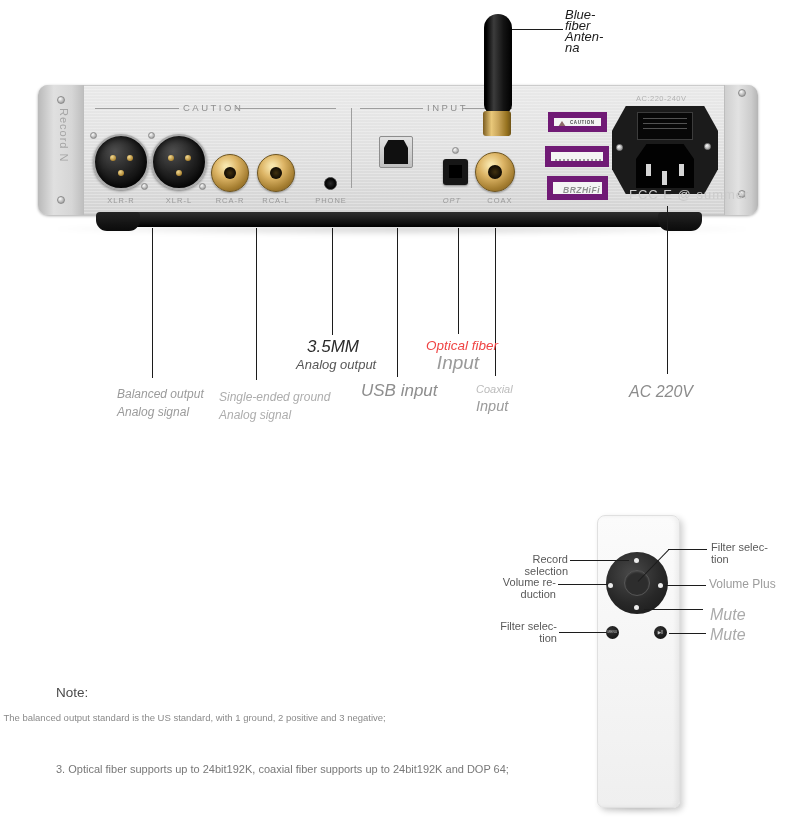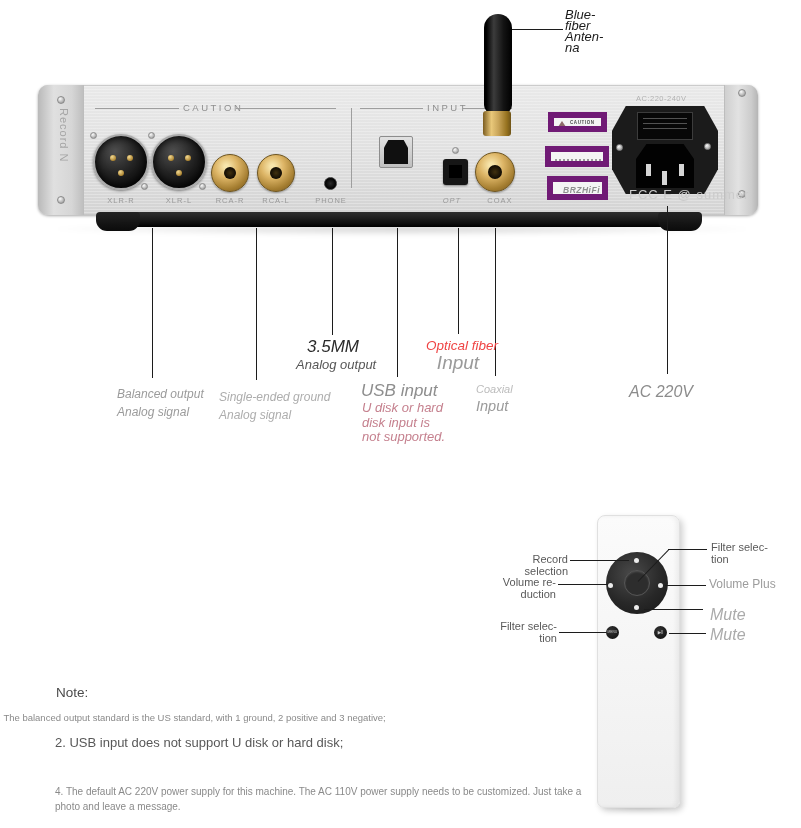--- a/index.html
+++ b/index.html
@@ -203,25 +203,20 @@
     <div>na</div>
   </div>
 
   <div class="co" style="left:296px;top:337px;width:74px;text-align:center;font-size:17px;color:#2b2b2b;">3.5MM</div>
   <div class="co" style="left:296px;top:357px;width:74px;text-align:left;font-size:13px;color:#565656;">Analog output</div>
 
   <div class="co" style="left:418px;top:338px;width:80px;text-align:right;font-size:13.5px;color:#ef4444;">Optical fiber</div>
   <div class="co" style="left:418px;top:352px;width:80px;text-align:center;font-size:19px;color:#9a9a9a;">Input</div>
 
   <div class="co" style="left:361px;top:381px;font-size:17px;color:#8e8e8e;">USB input</div>
-  <div class="co" style="left:362px;top:401px;font-size:13px;line-height:14.5px;color:#c5808e;">
-    <div>U disk or hard</div>
-    <div>disk input is</div>
-    <div>not supported.</div>
-  </div>
 
   <div class="co" style="left:476px;top:383px;font-size:11px;color:#bcbcbc;">Coaxial</div>
   <div class="co" style="left:476px;top:398px;font-size:14.5px;color:#9a9a9a;">Input</div>
 
   <div class="co" style="left:117px;top:387px;font-size:12px;color:#9b9b9b;">Balanced output</div>
   <div class="co" style="left:117px;top:405px;font-size:12px;color:#9b9b9b;">Analog signal</div>
 
   <div class="co" style="left:219px;top:390px;font-size:12px;color:#adadad;">Single-ended ground</div>
   <div class="co" style="left:219px;top:408px;font-size:12px;color:#adadad;">Analog signal</div>
 
@@ -259,16 +254,15 @@
   <div class="rlab right" style="left:711px;top:541px;">
     <div>Filter selec-</div>
     <div>tion</div>
   </div>
   <div class="rlab right" style="left:709px;top:578px;font-size:12px;color:#9c9c9c;">Volume Plus</div>
   <div class="co" style="left:710px;top:606px;font-size:16px;color:#ababab;">Mute</div>
   <div class="co" style="left:710px;top:626px;font-size:16px;color:#ababab;">Mute</div>
 
   <div class="note" style="left:56px;top:685px;font-size:13.5px;color:#4a4a4a;">Note:</div>
   <div class="note" style="left:-7px;top:712px;font-size:9.5px;color:#8a8a8a;">1. The balanced output standard is the US standard, with 1 ground, 2 positive and 3 negative;</div>
-  <div class="note" style="left:55px;top:735px;font-size:13px;color:#585858;">2. USB input does not support U disk or hard disk;</div>
-  <div class="note" style="left:55px;top:784px;font-size:10px;color:#8a8a8a;width:530px;line-height:15px;white-space:normal;">4. The default AC 220V power supply for this machine. The AC 110V power supply needs to be customized. Just take a photo and leave a message.</div>
+  <div class="note" style="left:56px;top:763px;font-size:11px;color:#787878;">3. Optical fiber supports up to 24bit192K, coaxial fiber supports up to 24bit192K and DOP 64;</div>
 
 </div>
 
 </body></html>

